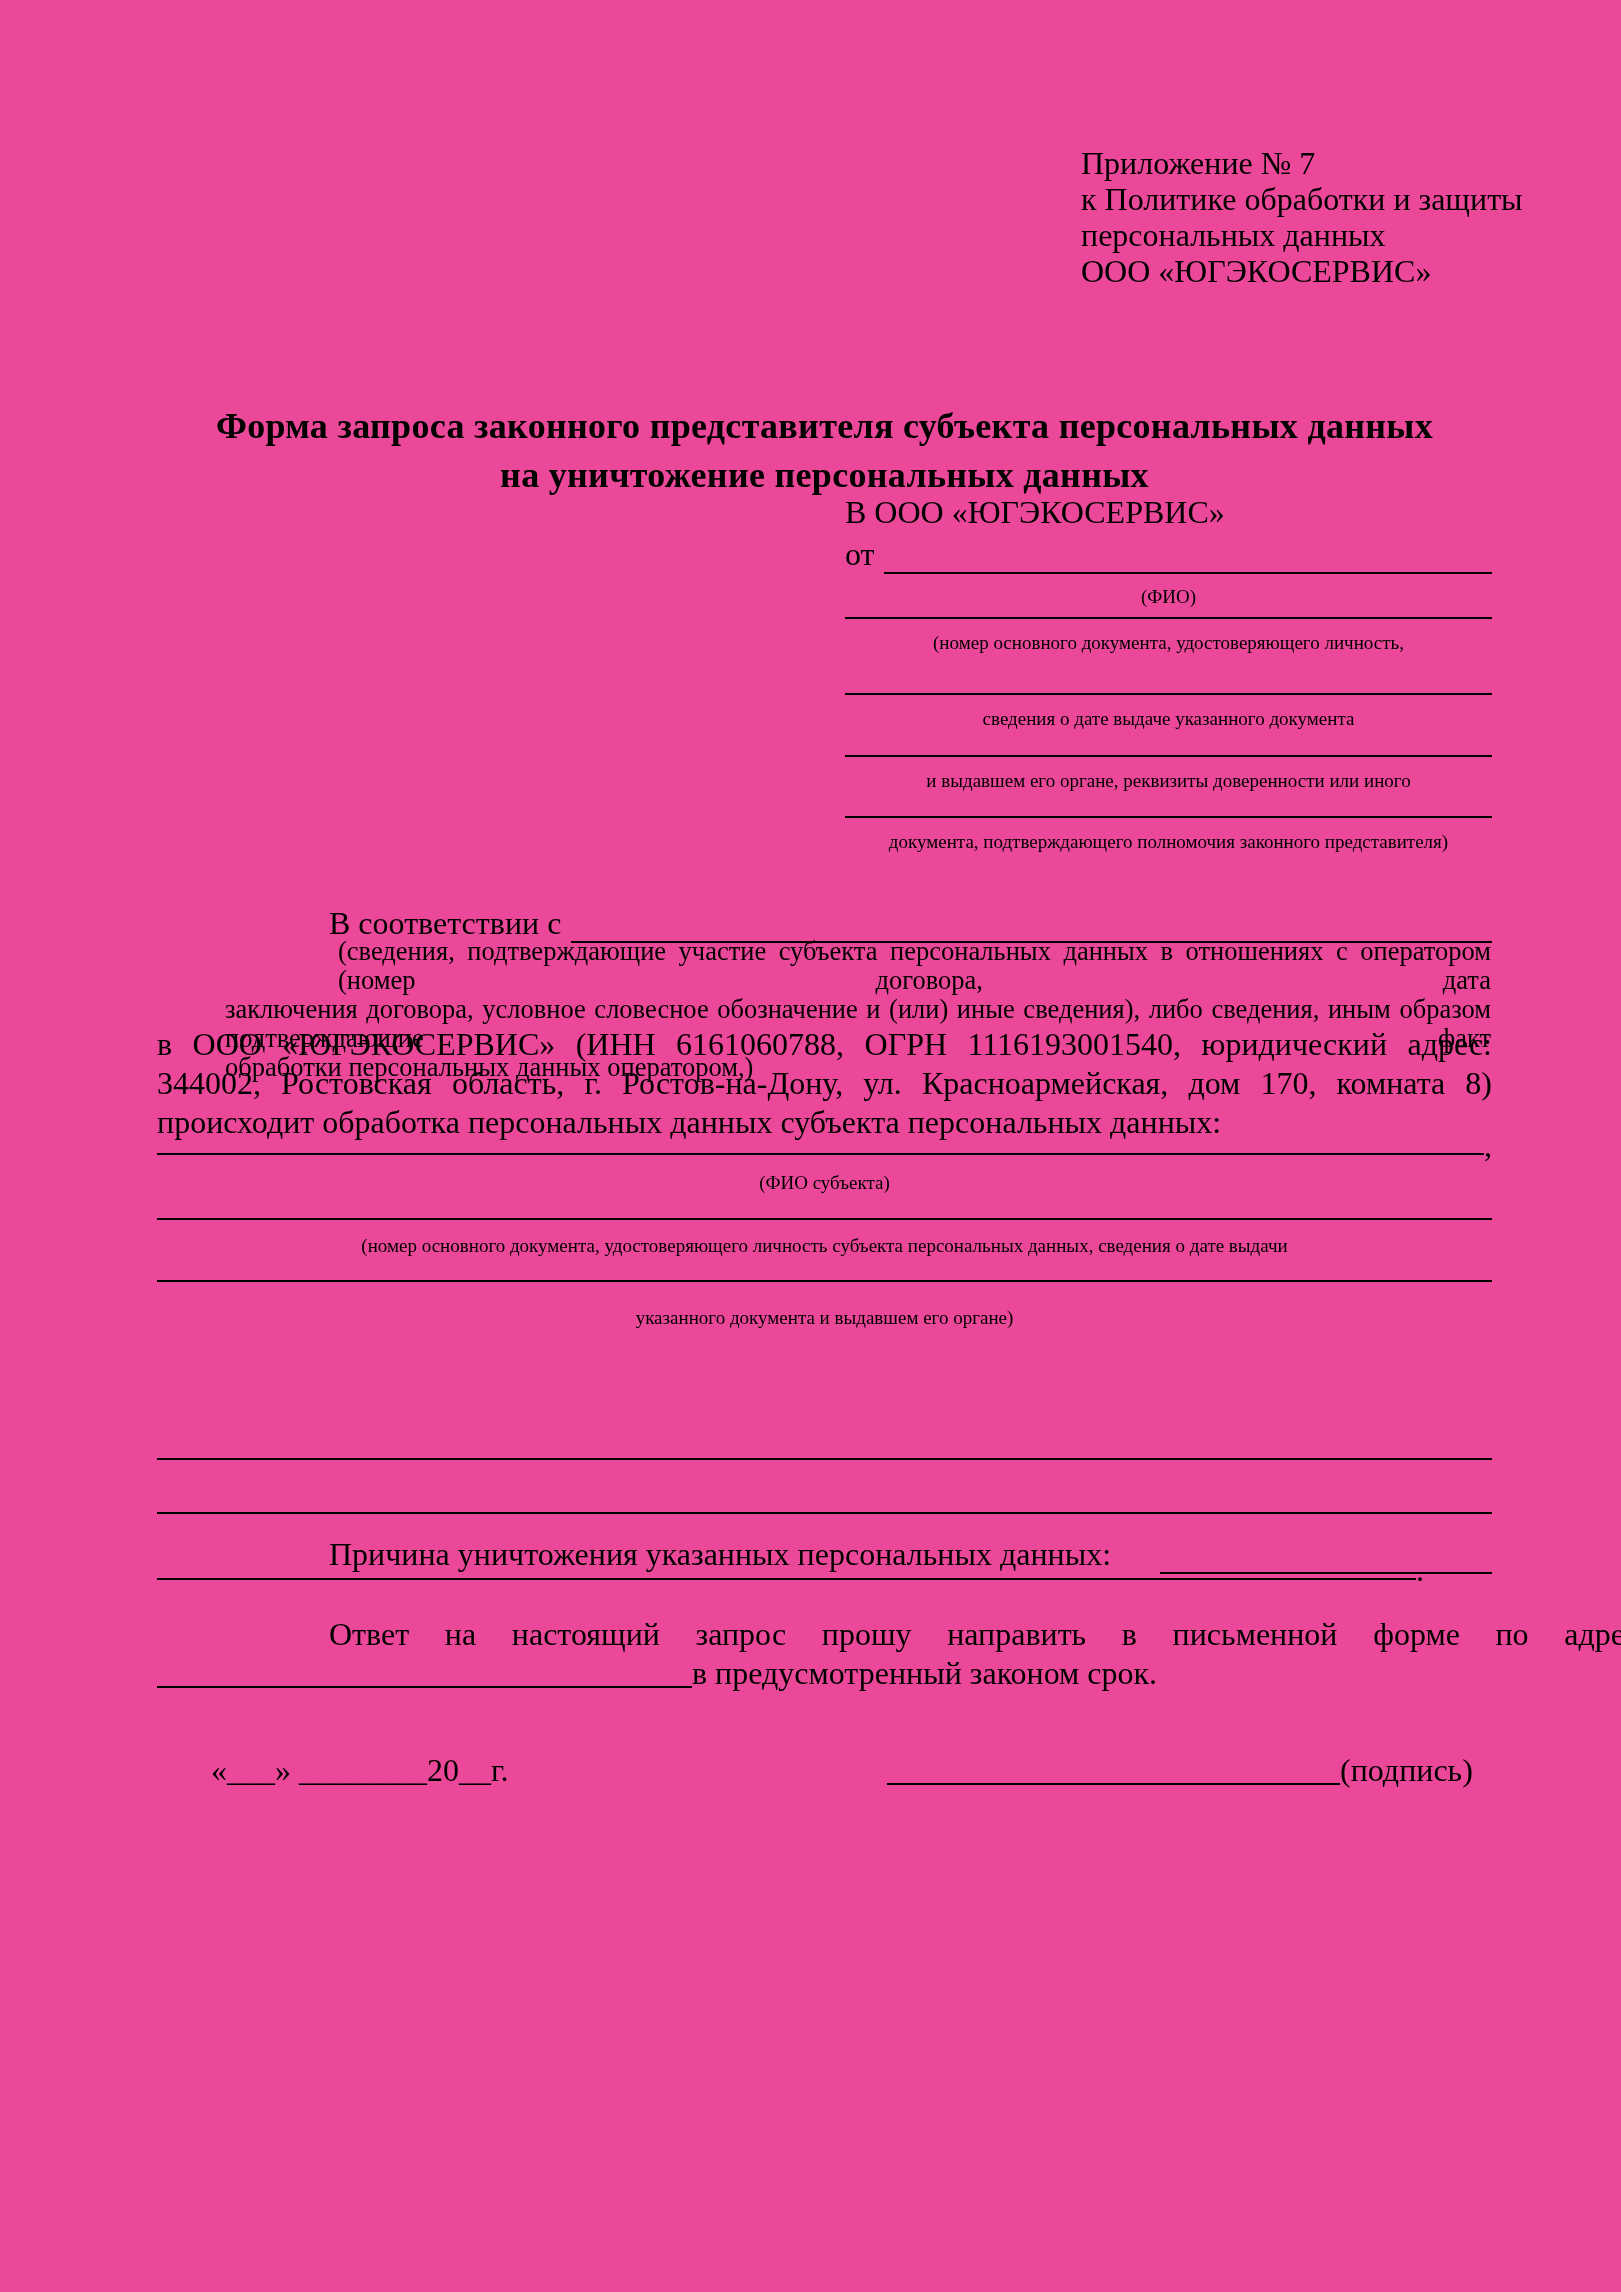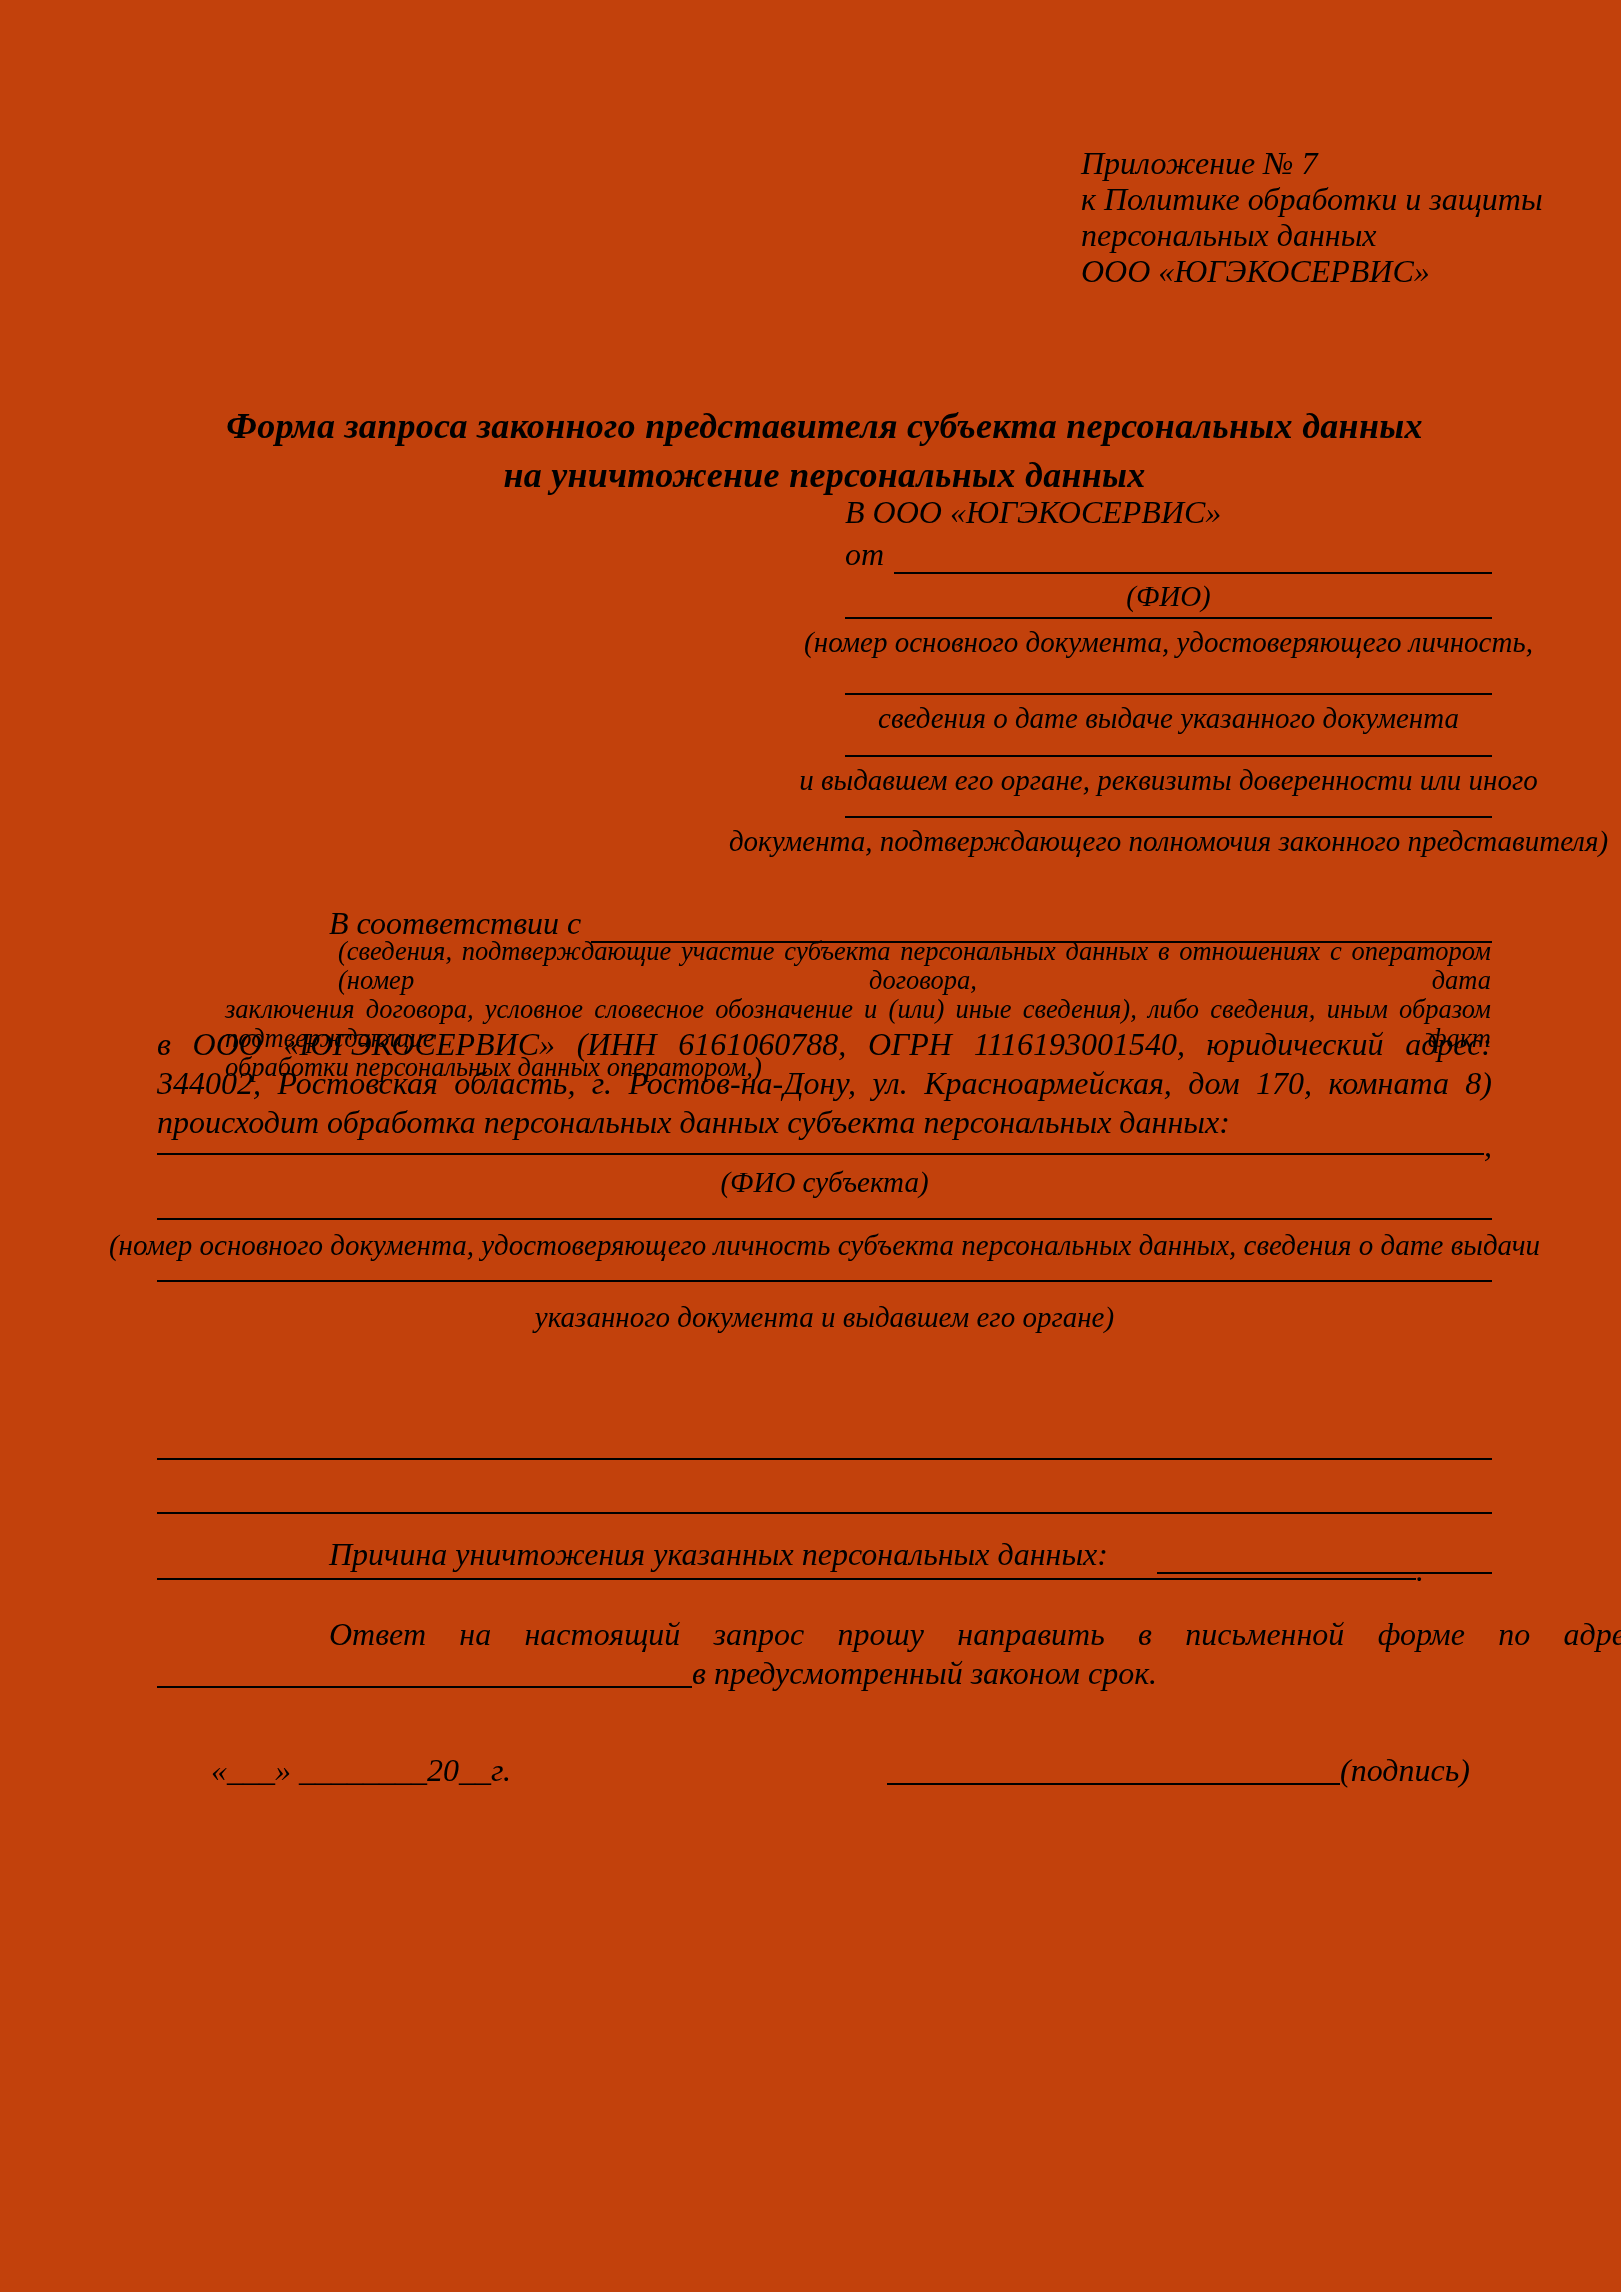--- a/index.html
+++ b/index.html
@@ -1,28 +1,27 @@
 <!DOCTYPE html>
 <html lang="ru"><head>
 <meta charset="utf-8">
 <style>
   html,body{margin:0;padding:0;background:#ffffff;}
   .page{
     position:relative;
     width:1621px;height:2293px;
-    background:#c2410c;
+    background:#ec4899;
     color:#000;
     font-family:"Liberation Serif","DejaVu Serif",serif;
     overflow:hidden;
-    font-style:italic;
   }
   .abs{position:absolute;}
   .t33{font-size:32px;line-height:39px;}
   .t27{font-size:26.5px;line-height:29px;}
-  .t26{font-size:29px;line-height:29px;}
+  .t26{font-size:19px;line-height:29px;}
   .appendix{left:1081px;top:145px;font-size:32px;line-height:36px;}
   .title{
     left:157px;width:1335px;top:402px;
     text-align:center;font-weight:bold;font-size:36px;line-height:49px;
     letter-spacing:0.3px;
   }
   .hdr-left{left:845px;width:647px;}
   .flexrow{display:flex;align-items:stretch;}
   .uline{border-bottom:2.9px solid #000;}
   .grow{flex:1;}

